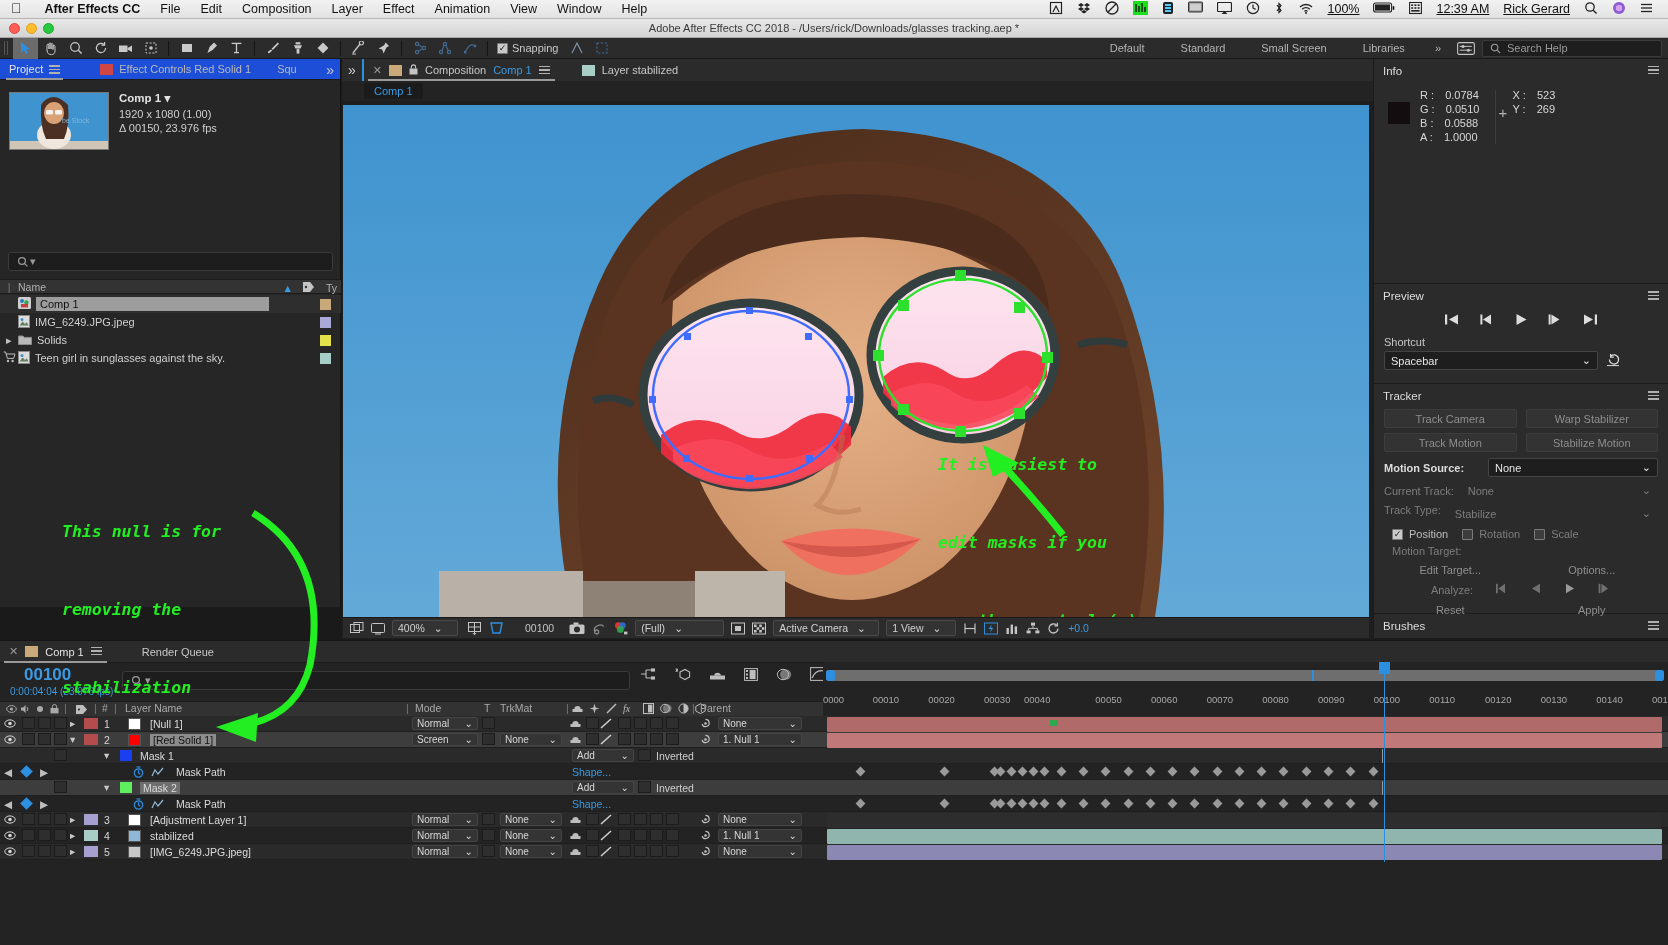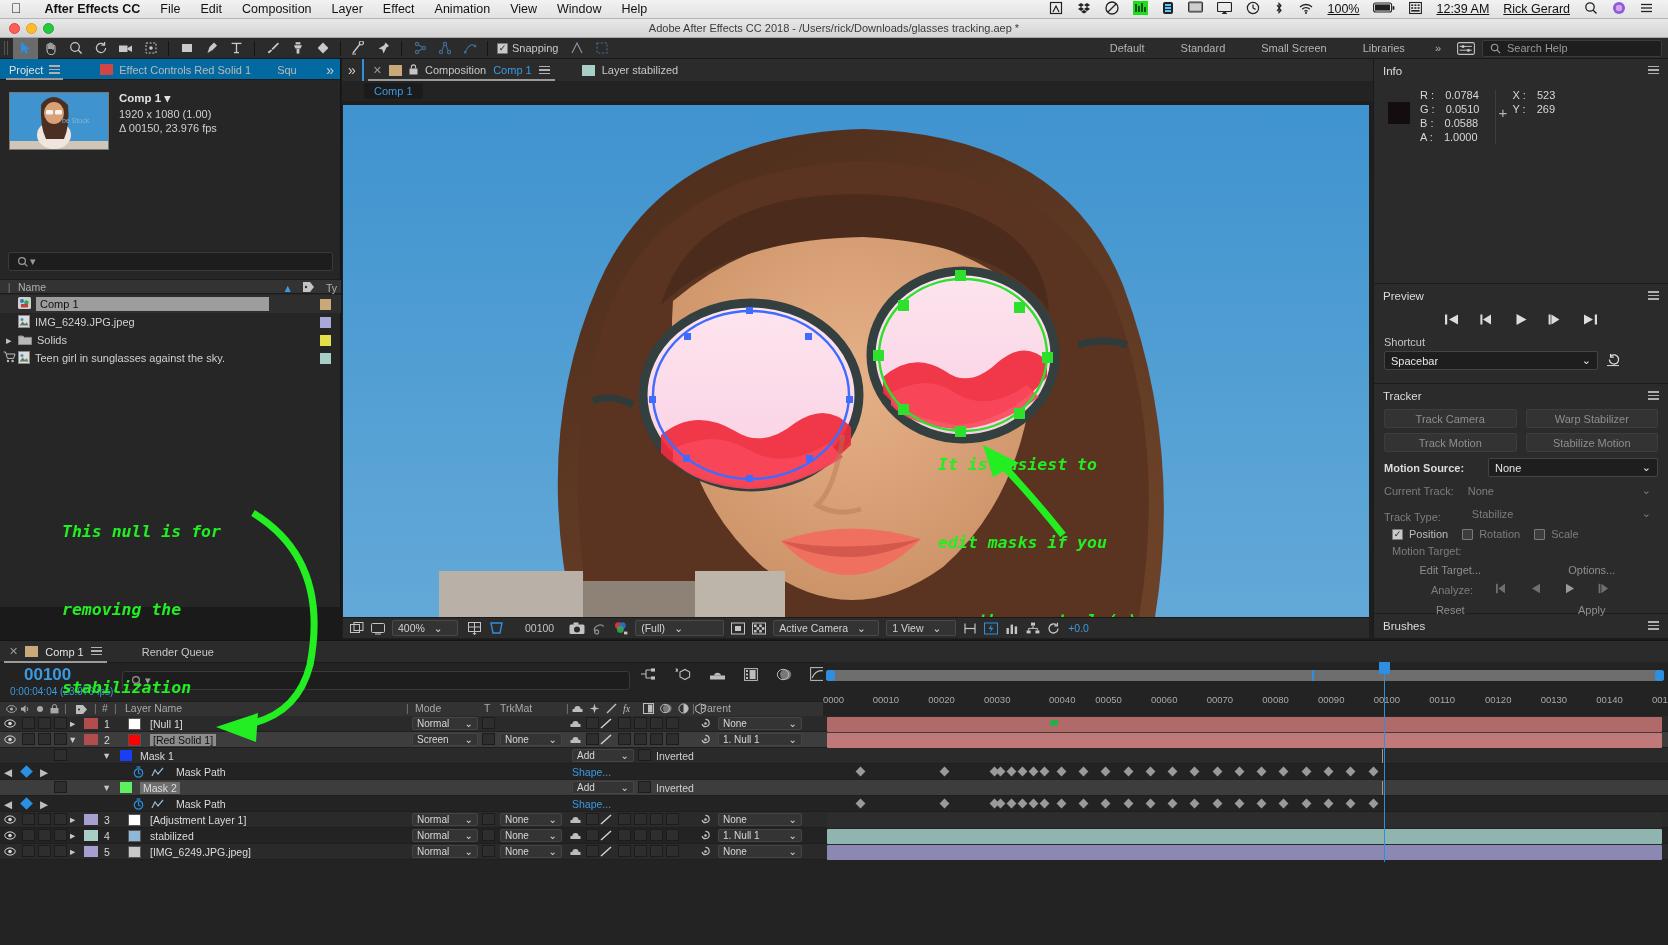--- a/index.html
+++ b/index.html
@@ -54,21 +54,21 @@
   .tsep{ width:1px; height:15px; background:#151515; margin:0 5px; }
   .snapbox{ display:flex; align-items:center; gap:4px; margin-left:4px; font-size:11px;}
   .cbx{ width:11px;height:11px;border:1px solid #7a7a7a;background:#3d3d3d;border-radius:1px;
      display:inline-flex;align-items:center;justify-content:center;font-size:9px;color:#ddd;}
   .cbx.on{ background:#c9c9c9; color:#222; }
   #wsarea{ margin-left:auto; display:flex; align-items:center; height:21px; }
   .ws{ padding:0 18px; color:#b4b4b4; }
   #searchhelp{ display:flex; align-items:center; gap:6px; width:180px;
      height:17px; background:#1e1e1e; border:1px solid #3b3b3b; border-radius:2px;
      margin:0 6px 0 4px; padding:0 7px; color:#9a9a9a; }
-  .ptabrow{ height:21px; background:#0369a1; display:flex; 
+  .ptabrow{ height:21px; background:#1d4ed8; display:flex; align-items:center;
      border-bottom:1px solid #1b1b1b; }
   .ptab{ display:flex; align-items:center; gap:6px; padding:0 9px; height:21px;
      color:#b9b9b9; position:relative; }
   .ptab.active{ color:#e4e4e4; }
   .ptab.active:after{ content:""; position:absolute; left:6px; right:6px; bottom:0;
      height:2px; background:#999; }
   .hamb{ width:11px; height:9px;
      background:repeating-linear-gradient(#b0b0b0 0 1.5px,transparent 1.5px 3.5px); }
 
   
@@ -967,21 +967,21 @@
         <span>⌄</span>
       </div>
     </div>
     <div style="display:flex;align-items:center;gap:7px;padding:4px 10px 0 10px">
       <span class="lbl dis">Current Track:</span>
       <div class="trksel dis" style="flex:1">
         <span>None</span>
         <span>⌄</span>
       </div>
     </div>
-    <div style="display:flex;align-items:flex-end;gap:24px;padding:4px 10px 0 10px">
+    <div style="display:flex;align-items:flex-start;gap:7px;padding:4px 10px 0 10px">
       <span class="lbl dis">Track Type:</span>
       <div class="trksel dis" style="flex:1">
         <span>Stabilize</span>
         <span>⌄</span>
       </div>
     </div>
     <div style="display:flex;align-items:center;gap:6px;padding:5px 10px 0 18px">
       <span class="cbx on">✓</span>
       <span class="lbl">Position</span>
       <span class="cbx" style="margin-left:8px"></span>
@@ -1514,21 +1514,21 @@
       <div class="navcap" style="left:0"></div>
       <div class="navcap" style="right:0"></div>
       <div class="abs" style="left:486px;top:0;width:2px;height:11px;background:#2d8fe0"></div>
     </div>
   </div>
   <div class="abs" id="ruler" style="left:0;top:22px;width:845px;height:20px">
       <span class="tick" style="left: 0px;">0000</span>
       <span class="tick" style="left: 49.6667px;">00010</span>
       <span class="tick" style="left: 105.333px;">00020</span>
       <span class="tick" style="left: 161px;">00030</span>
-      <span class="tick" style="left: 226px;">00040</span>
+      <span class="tick" style="left: 201px;">00040</span>
       <span class="tick" style="left: 272.333px;">00050</span>
       <span class="tick" style="left: 328px;">00060</span>
       <span class="tick" style="left: 383.667px;">00070</span>
       <span class="tick" style="left: 439.333px;">00080</span>
       <span class="tick" style="left: 495px;">00090</span>
       <span class="tick" style="left: 550.667px;">00100</span>
       <span class="tick" style="left: 606.333px;">00110</span>
       <span class="tick" style="left: 662px;">00120</span>
       <span class="tick" style="left: 717.667px;">00130</span>
       <span class="tick" style="left: 773.333px;">00140</span>

